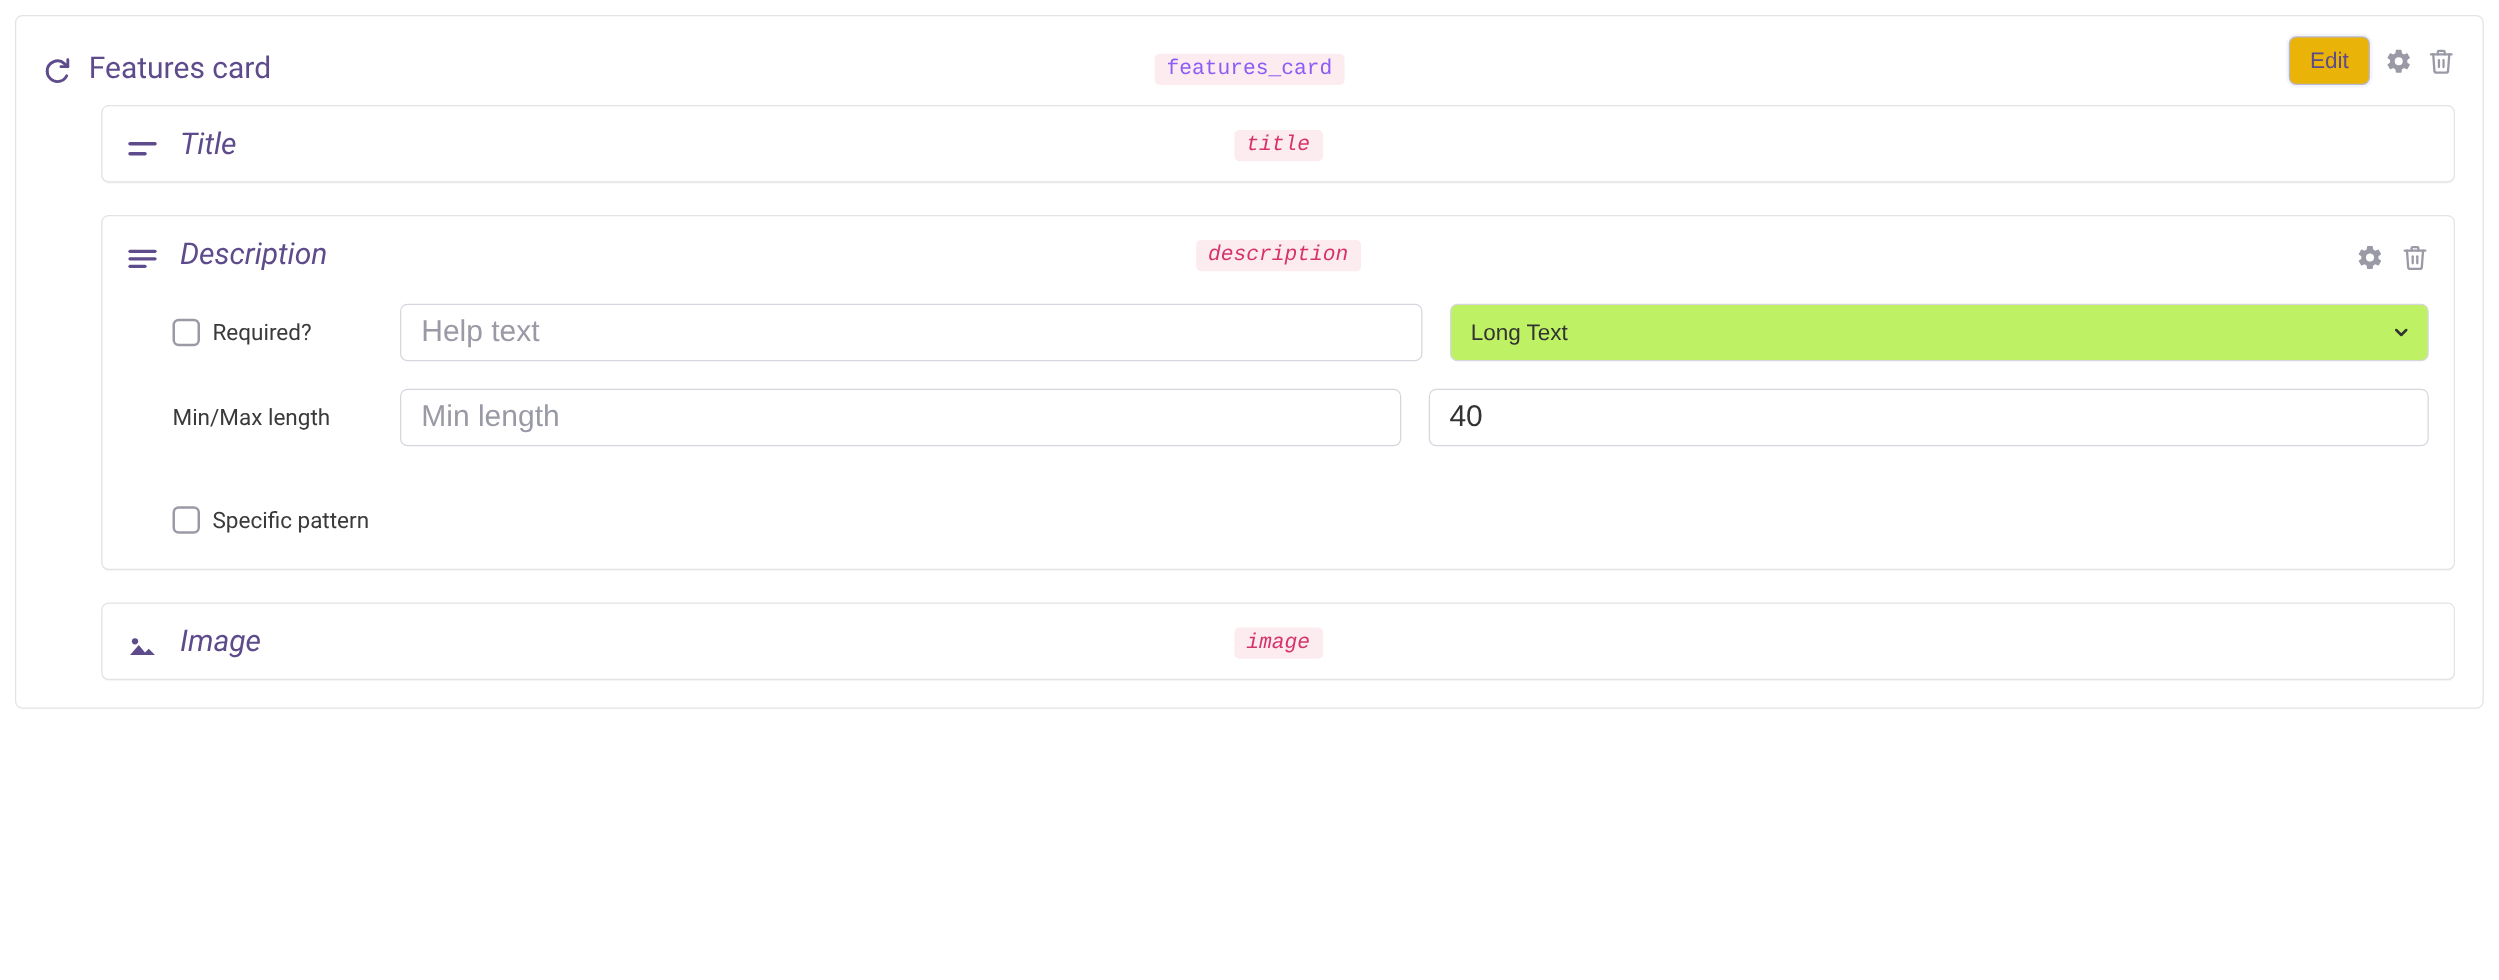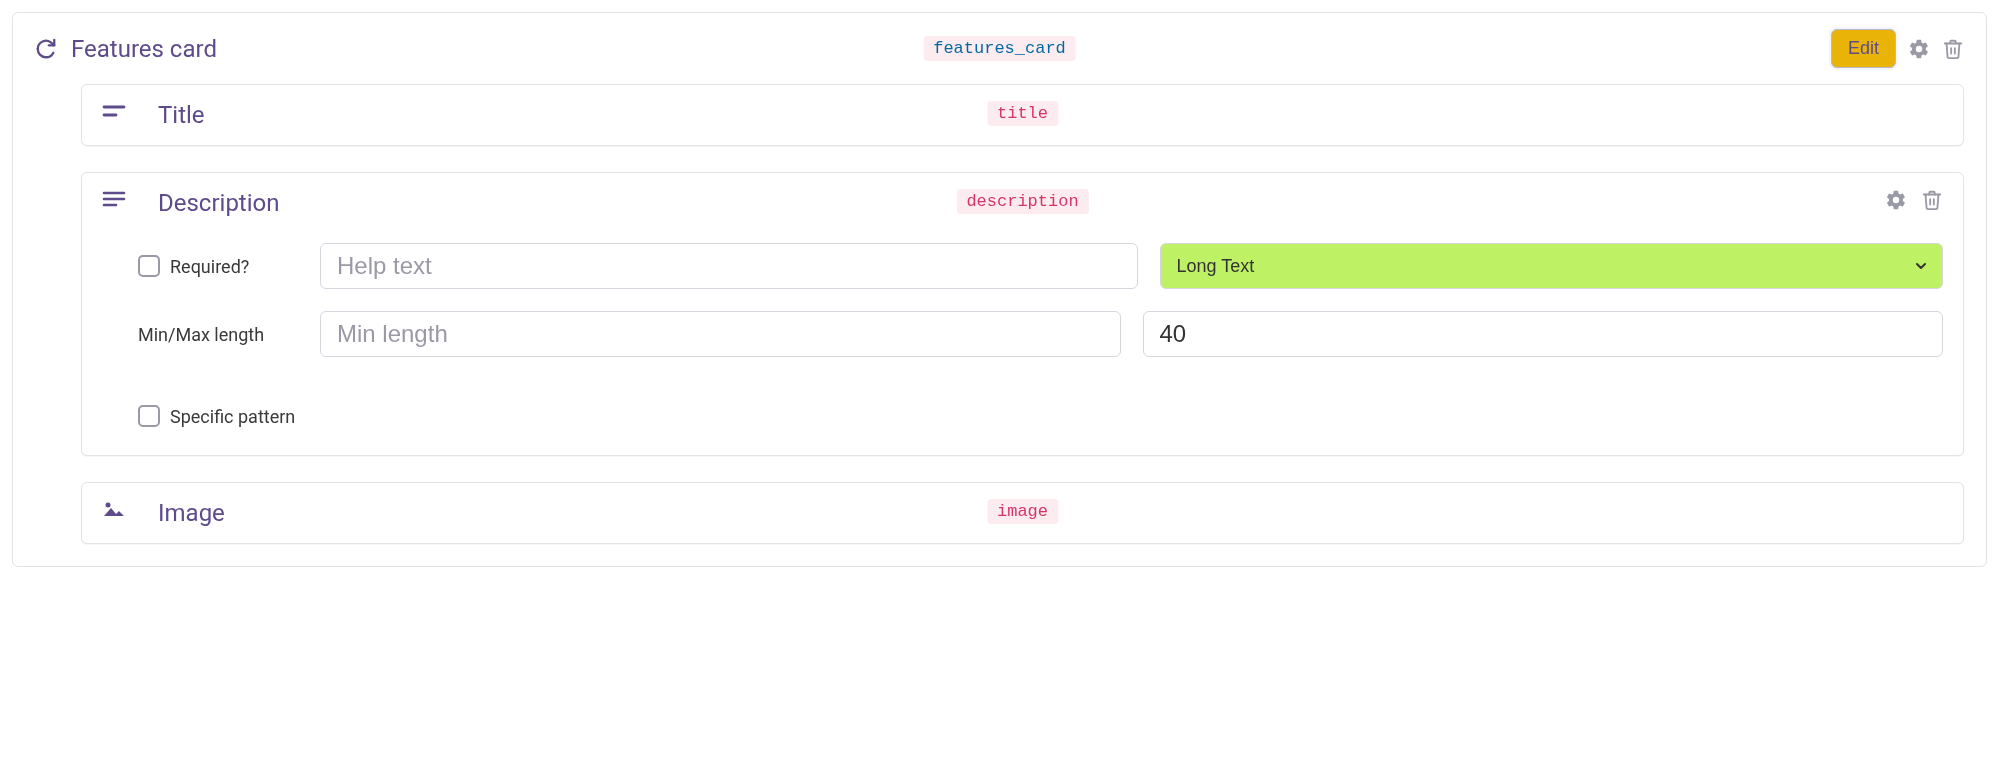--- a/index.html
+++ b/index.html
@@ -14,21 +14,21 @@
       color: #333;
     }
     .outer-card {
       border: 1px solid #e2e2e7;
       border-radius: 6px;
       background: #fff;
       padding: 0;
     }
     .card-header {
       display: flex;
-      align-items: center;
+      align-items: flex-end;
       padding: 16px 22px;
       gap: 14px;
       position: relative;
     }
     .refresh-icon {
       width: 22px;
       height: 22px;
       color: #5e4b8b;
       flex-shrink: 0;
     }
@@ -36,21 +36,21 @@
       font-size: 24px;
       font-weight: 400;
       color: #5e4b8b;
     }
     .card-code {
       position: absolute;
       left: 50%;
       transform: translateX(-50%);
       font-family: "SFMono-Regular", Consolas, "Liberation Mono", Menlo, Courier, monospace;
       font-size: 17px;
-      color: #0369a1;
+      color: #8b5cf6;
       background: #fdecef;
       padding: 3px 10px;
       border-radius: 4px;
     }
     .header-actions {
       margin-left: auto;
       display: flex;
       align-items: center;
       gap: 12px;
     }
@@ -79,24 +79,25 @@
       border-radius: 6px;
       background: #fff;
       margin-bottom: 26px;
       box-shadow: 0 1px 0 rgba(0,0,0,0.04);
     }
     .field-row:last-child {
       margin-bottom: 0;
     }
     .field-header {
       display: flex;
-      align-items: flex-start;
+      align-items: flex-end;
       padding: 16px 20px;
-      gap: 32px;
+      gap: 18px;
       position: relative;
+      font-style: italic;
     }
     .field-icon {
       width: 24px;
       height: 20px;
       color: #5e4b8b;
       flex-shrink: 0;
     }
     .field-title {
       font-size: 24px;
       font-weight: 400;

